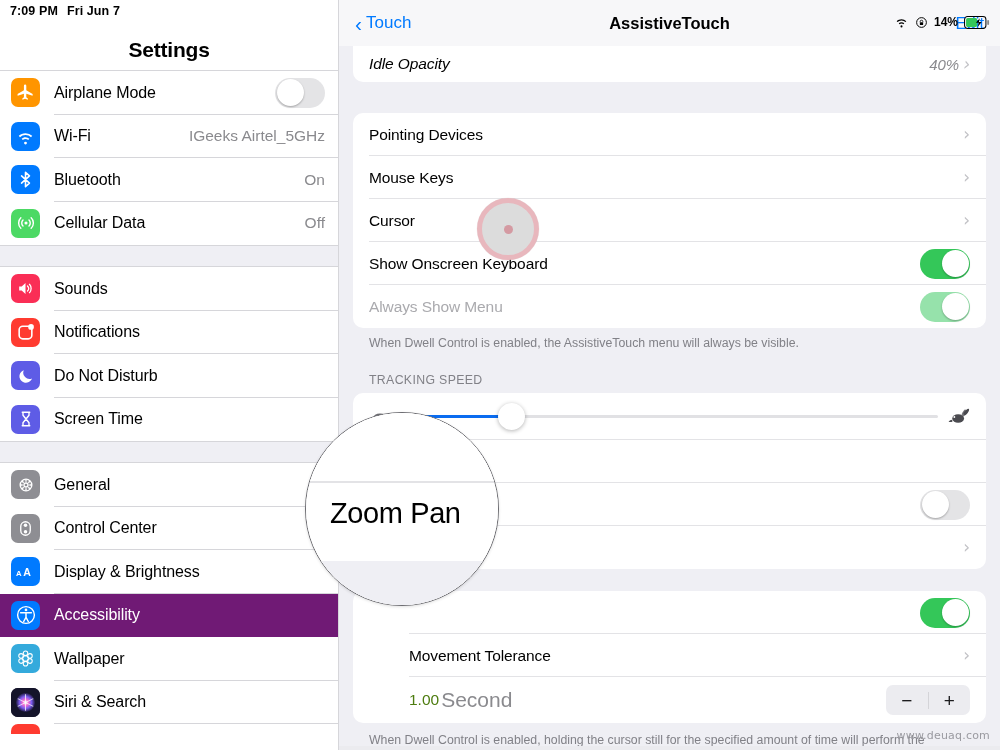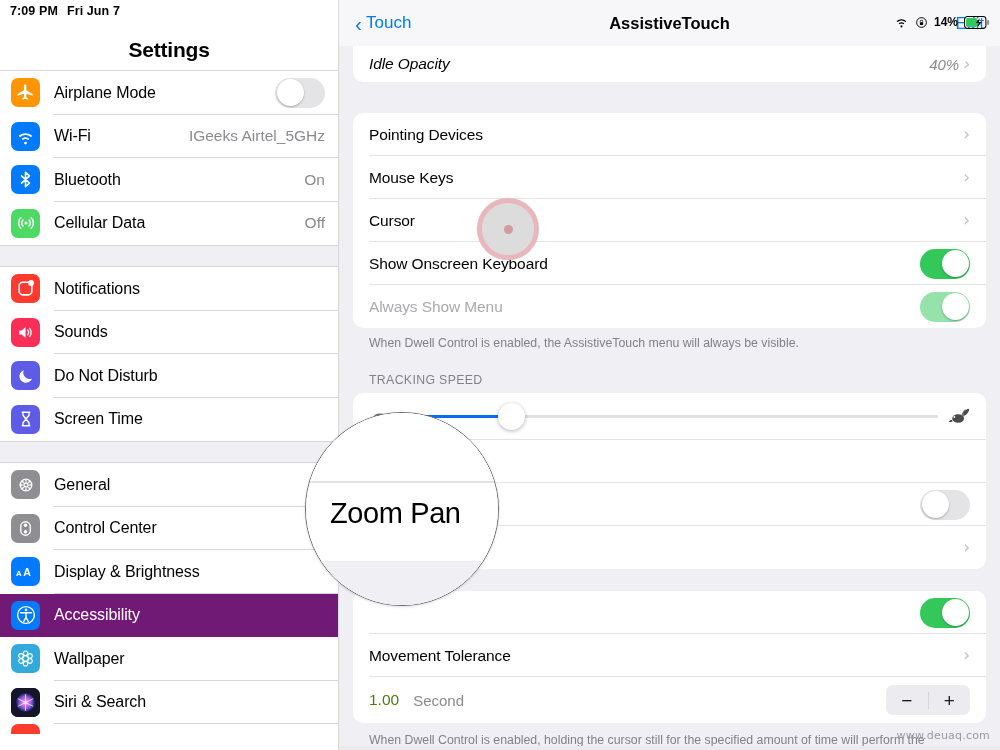--- a/index.html
+++ b/index.html
@@ -119,21 +119,21 @@
 
   
   .stepper {
     margin-left:auto; width:84px; height:30px; border-radius:7px; background:#ececf0;
     display:flex; align-items:center; position:relative;
   }
   .stepper .half { flex:1; display:flex; align-items:center; justify-content:center;
     font-size:19px; color:#1c1c1e; line-height:1; }
   .stepper .divider { width:1px; height:17px; background:#d4d4d8; }
   .val-num { font-size:15.5px; color:#4d7c0f; font-weight:500; }
-  .val-unit { font-size:15px; color:#8a8a8e; margin-left:14px; }
+  .val-unit { font-size:21px; color:#8a8a8e; margin-left:2px; }
 
   
   .dwell-cursor {
     position:absolute; width:62px; height:62px; border-radius:50%;
     background:#dcdcdc; border:5px solid #e8b7bd; z-index:40;
     display:flex; align-items:center; justify-content:center;
     box-shadow:0 0 0 .5px rgba(0,0,0,.05);
   }
   .dwell-cursor .dot { width:9px; height:9px; border-radius:50%; background:#d49aa2; }
 
@@ -224,39 +224,39 @@
         </span>
         <span class="sb-label">Cellular Data</span>
         <span class="sb-value">Off</span>
       </div>
     </div>
 
     <div class="sb-gap"></div>
 
     <div class="sb-group">
       <div class="sb-row">
-        <span class="sb-icon" style="background:#ff3b30;">
-          <svg width="19" height="19" viewBox="0 0 24 24">
-              <rect x="4" y="4" width="16" height="16" rx="4.5" fill="none" stroke="#fff" stroke-width="2"></rect>
-              <circle cx="19" cy="5" r="3.6" fill="#fff"></circle>
-            </svg>
-        </span>
-        <span class="sb-label">Notifications</span>
-        <span class="sep"></span>
-      </div>
-
-      <div class="sb-row">
         <span class="sb-icon" style="background:#fa2e56;">
           <svg width="19" height="19" viewBox="0 0 24 24" fill="#fff">
               <path d="M4 9.5v5h3.2L12 18.8V5.2L7.2 9.5z"></path>
               <path d="M14.5 8.8a4.6 4.6 0 0 1 0 6.4" stroke="#fff" stroke-width="1.6" fill="none" stroke-linecap="round"></path>
               <path d="M17 6.7a7.7 7.7 0 0 1 0 10.6" stroke="#fff" stroke-width="1.6" fill="none" stroke-linecap="round"></path>
             </svg>
         </span>
         <span class="sb-label">Sounds</span>
+        <span class="sep"></span>
+      </div>
+
+      <div class="sb-row">
+        <span class="sb-icon" style="background:#ff3b30;">
+          <svg width="19" height="19" viewBox="0 0 24 24">
+              <rect x="4" y="4" width="16" height="16" rx="4.5" fill="none" stroke="#fff" stroke-width="2"></rect>
+              <circle cx="19" cy="5" r="3.6" fill="#fff"></circle>
+            </svg>
+        </span>
+        <span class="sb-label">Notifications</span>
         <span class="sep"></span>
       </div>
 
       <div class="sb-row">
         <span class="sb-icon" style="background:#5e5ce6;">
           <svg width="18" height="18" viewBox="0 0 24 24" fill="#fff">
               <path d="M20 15.2A8.3 8.3 0 0 1 9.1 4.2 8.6 8.6 0 1 0 20 15.2z"></path>
             </svg>
         </span>
         <span class="sb-label">Do Not Disturb</span>
@@ -481,21 +481,21 @@
               <span class="knob"></span>
             </span>
           <span class="sep"></span>
         </div>
         <div class="row">
           <span class="row-label"></span>
           <span class="chevron">›</span>
         </div>
       </div>
 
-      <div class="card" style="margin-top:22px;">
+      <div class="card" style="margin-top:22px;padding-left:40px;">
         <div class="row">
           <span class="row-label"></span>
           <span class="tgl on">
               <span class="knob"></span>
             </span>
           <span class="sep"></span>
         </div>
         <div class="row">
           <span class="row-label">Movement Tolerance</span>
           <span class="chevron">›</span>

